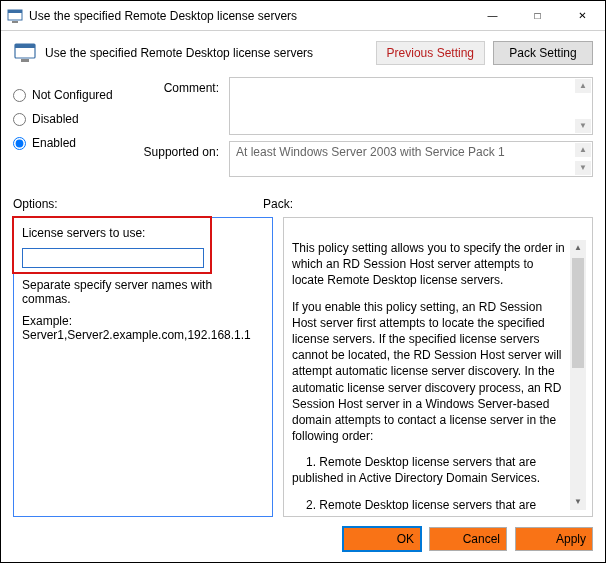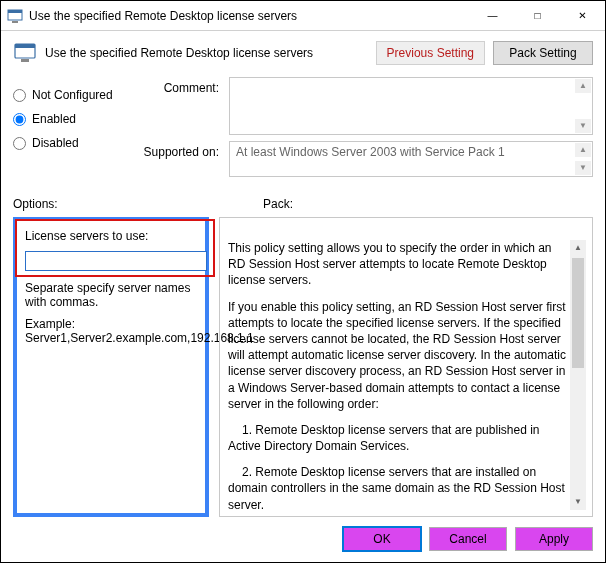--- a/index.html
+++ b/index.html
@@ -97,23 +97,23 @@
     padding: 14px 12px 6px 12px;
   }
   .col-hdr-left { width: 250px; }
   .col-hdr-right { flex: 1; }
   .columns {
     display: flex;
     padding: 0 12px;
     gap: 10px;
   }
   .options-col {
-    width: 196px;
+    width: 260px;
     height: 300px;
-    border: 4px solid #3b82f6;
+    border: 1px solid #3b82f6;
     padding: 8px;
     position: relative;
   }
   .highlight-box {
     position: absolute;
     left: -2px; top: -2px;
     width: 200px; height: 58px;
     border: 2px solid #d81313;
     pointer-events: none;
   }
@@ -162,22 +162,23 @@
   .footer {
     display: flex;
     justify-content: flex-end;
     gap: 8px;
     padding: 10px 12px;
   }
   .footer button {
     min-width: 78px;
     height: 24px;
     border: 1px solid #adadad;
-    background: #d946ef;
+    background: #f97316;
     font: inherit;
+    text-align: right;
   }
   .footer button.primary {
     border: 1px solid #0078d7;
     outline: 1px solid #0078d7;
   }
 </style>
 </head>
 <body>
 
 <div class="titlebar">
@@ -209,26 +210,26 @@
   <button class="nav-btn">Pack Setting</button>
 </div>
 
 <div class="config-row">
   <div class="radios">
     <label class="radio-line">
       <input type="radio" name="state" style="">
       <span>Not Configured</span>
     </label>
     <label class="radio-line">
+      <input type="radio" name="state" style="">
+      <span>Disabled</span>
+    </label>
+    <label class="radio-line">
       <input type="radio" name="state" checked="" style="">
       <span>Enabled</span>
-    </label>
-    <label class="radio-line">
-      <input type="radio" name="state" style="">
-      <span>Disabled</span>
     </label>
   </div>
   <div class="fields">
     <div class="field-row">
       <div class="field-label">Comment:</div>
       <div class="comment-box">
         <span></span>
         <div class="scroll-arrows">
             <span>▲</span>
             <span>▼</span>

